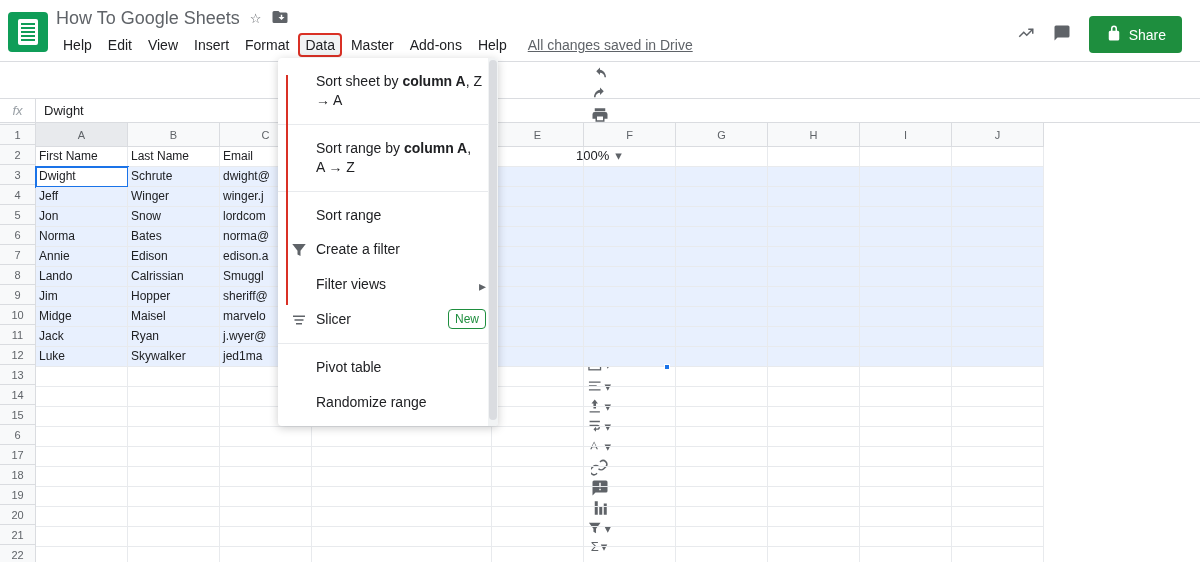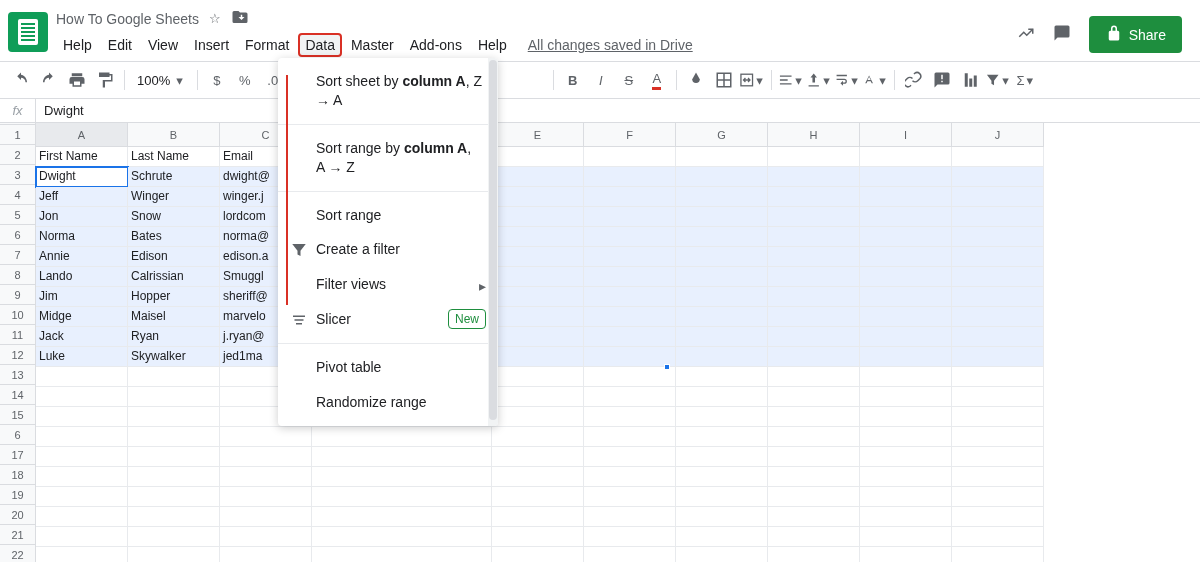--- a/index.html
+++ b/index.html
@@ -5,30 +5,30 @@
   * { box-sizing: border-box; margin: 0; padding: 0; }
   body { font-family: Arial, sans-serif; font-size: 13px; color: #202124; background: #fff; width: 1200px; height: 562px; overflow: hidden; position: relative; }
   
   .header { display: flex; align-items: flex-start; padding: 8px 8px 0 8px; }
   .logo { width: 40px; height: 40px; background: #0f9d58; border-radius: 4px; display: flex; align-items: center; justify-content: center; margin-right: 8px; margin-top: 4px; }
   .logo-inner { width: 20px; height: 26px; background: #fff; border-radius: 2px; position: relative; }
   .logo-inner::after { content:""; position:absolute; left:3px; right:3px; top:4px; height:18px; background: repeating-linear-gradient(to bottom, #0f9d58 0, #0f9d58 2px, transparent 2px, transparent 4px); }
   
   .title-area { flex: 1; }
   .title-row { display: flex; align-items: center; gap: 10px; }
-  .doc-title { font-size: 14px; color: #5f6368; font-weight: 400; }
+  .doc-title { font-size: 18px; color: #5f6368; font-weight: 400; }
   .menu-bar { display: flex; gap: 2px; margin-top: 4px; align-items: center; }
   .menu-item { padding: 4px 7px; color: #202124; font-size: 14px; cursor: pointer; border-radius: 4px; }
   .menu-item.highlighted { border: 2px solid #d93025; background: #f1f3f4; padding: 2px 5px; }
   .saved-text { color: #5f6368; text-decoration: underline; margin-left: 12px; font-size: 14px; }
   
   .header-right { display: flex; align-items: center; gap: 18px; margin-right: 10px; margin-top: 8px; }
   .share-btn { background: #1e8e3e; color: #fff; padding: 8px 16px; border-radius: 4px; font-size: 14px; font-weight: 500; display: flex; align-items: center; gap: 6px; }
   
-  .toolbar { border-top: 1px solid #dadce0; border-bottom: 1px solid #dadce0; padding: 4px 8px; display: flex; align-items: center; gap: 2px; height: 38px; margin-top: 4px; }
+  .toolbar { border-top: 1px solid #dadce0; border-bottom: 1px solid #dadce0; padding: 4px 8px; display: flex; align-items: center; gap: 2px; height: 38px; margin-top: 4px; flex-direction: column; }
   .tb-btn { width: 26px; height: 26px; display: flex; align-items: center; justify-content: center; color: #5f6368; border-radius: 4px; }
   .tb-sep { width: 1px; height: 20px; background: #dadce0; margin: 0 4px; }
   .zoom { font-size: 13px; color: #202124; padding: 0 6px; display: flex; align-items: center; gap: 4px; }
   .dd { color: #5f6368; padding: 0 2px; }
   .color-underline { border-bottom: 3px solid #000; padding-bottom:1px; }
   .color-underline.red { border-color: #d93025; }
   
   .fx-bar { display: flex; align-items: center; height: 24px; border-bottom: 1px solid #dadce0; }
   .fx-label { width: 36px; color: #9aa0a6; font-style: italic; text-align: center; font-size: 13px; border-right: 1px solid #dadce0; height:100%; display:flex; align-items:center; justify-content:center; }
   .fx-value { padding-left: 8px; font-size: 13px; }
@@ -379,21 +379,21 @@
           <div class="cell" style="width: 92px;"></div>
           <div class="cell" style="width: 92px;"></div>
           <div class="cell" style="width: 92px;"></div>
           <div class="cell" style="width: 92px;"></div>
           <div class="cell" style="width: 92px;"></div>
           <div class="cell" style="width: 92px;"></div>
         </div>
         <div class="row sel">
           <div class="cell" style="width: 92px;">Jack</div>
           <div class="cell" style="width: 92px;">Ryan</div>
-          <div class="cell" style="width: 92px;">j.ryan@</div>
+          <div class="cell" style="width: 92px;">j.wyer@</div>
           <div class="cell" style="width: 180px;">Just an Analyst</div>
           <div class="cell" style="width: 92px;"></div>
           <div class="cell" style="width: 92px;"></div>
           <div class="cell" style="width: 92px;"></div>
           <div class="cell" style="width: 92px;"></div>
           <div class="cell" style="width: 92px;"></div>
           <div class="cell" style="width: 92px;"></div>
         </div>
         <div class="row sel">
           <div class="cell" style="width: 92px;">Luke</div>

